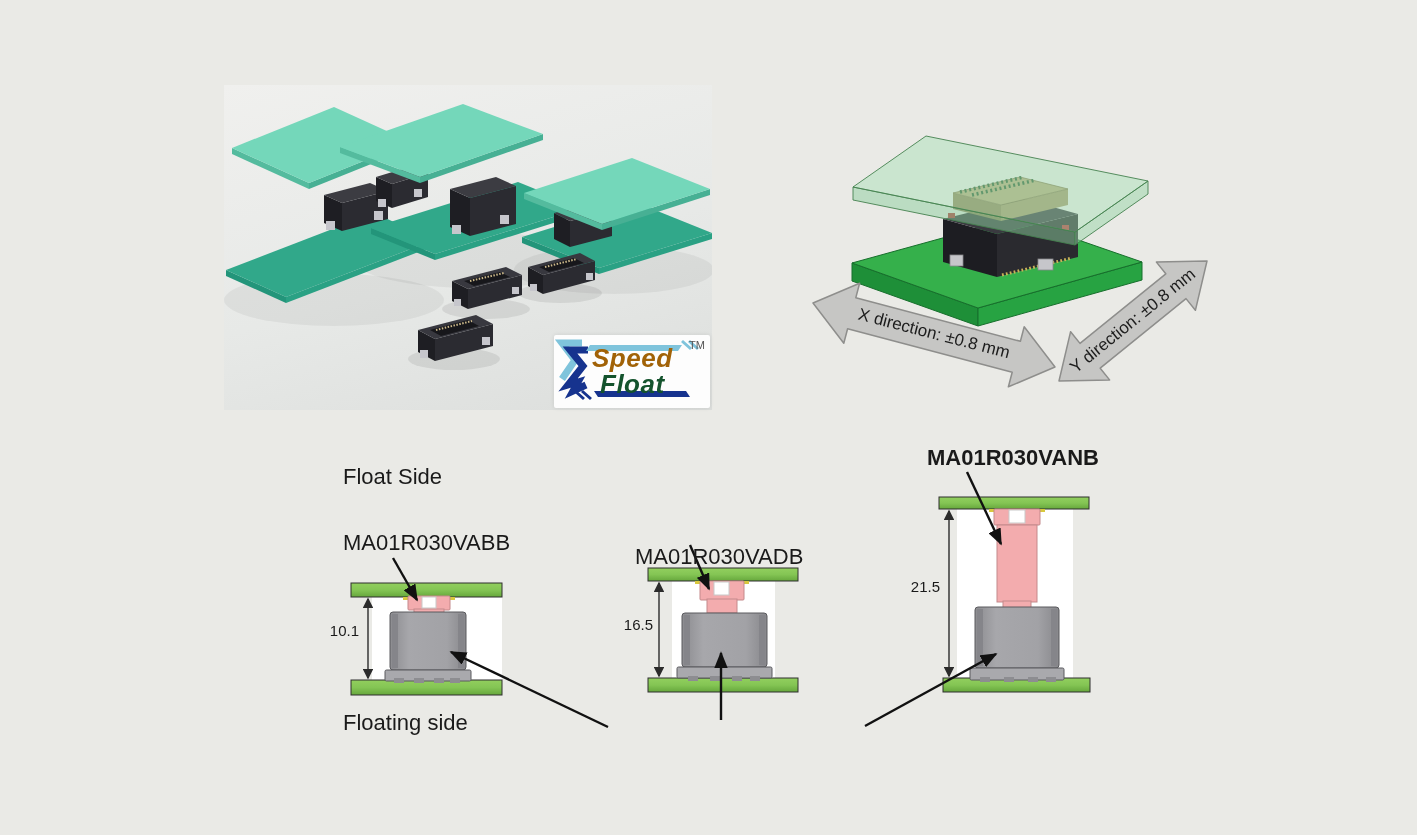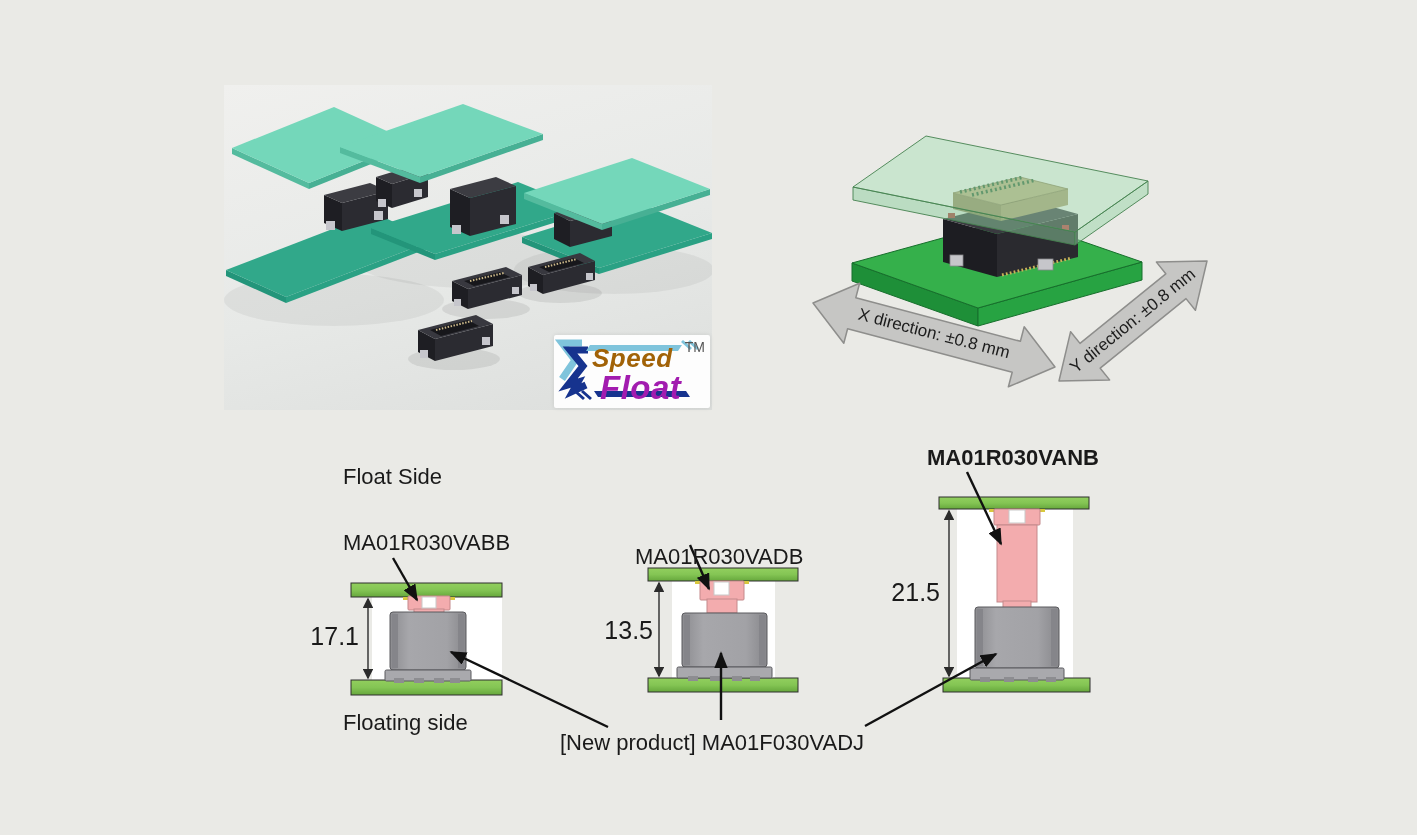--- a/index.html
+++ b/index.html
@@ -1,29 +1,29 @@
 <!DOCTYPE html>
 <html><head>
 <meta charset="utf-8">
 <style>
   html,body{margin:0;padding:0;}
   .page{position:relative;width:1417px;height:835px;background:#eaeae6;overflow:hidden;
         font-family:"Liberation Sans",sans-serif;color:#1a1a1a;}
   .lbl{position:absolute;font-size:22px;line-height:1.15;white-space:nowrap;color:#1a1a1a;}
-  .dim{position:absolute;font-size:25px;line-height:1.1;text-align:right;color:#1a1a1a;}
+  .dim{position:absolute;font-size:15px;line-height:1.1;text-align:right;color:#1a1a1a;}
   
   .photo{position:absolute;left:224px;top:85px;width:488px;height:325px;
          background:linear-gradient(165deg,#f0f0ee 0%,#e7e9e7 55%,#dcdedc 100%);}
   .logo{position:absolute;left:330px;top:250px;width:156px;height:73px;background:#fdfdfd;
         border-radius:2px;box-shadow:0 0 4px rgba(0,0,0,0.10);}
   .logo-speed{position:absolute;left:38px;top:8px;font-size:26px;font-weight:bold;font-style:italic;
         color:#a16207;letter-spacing:0.5px;}
-  .logo-float{position:absolute;left:46px;top:34px;font-size:33px;font-weight:bold;font-style:italic;
-        color:#a21caf;letter-spacing:0.5px;}
-  .logo-tm{position:absolute;right:5px;top:4px;font-size:14px;color:#555;}
+  .logo-float{position:absolute;left:46px;top:34px;font-size:26px;font-weight:bold;font-style:italic;
+        color:#14532d;letter-spacing:0.5px;}
+  .logo-tm{position:absolute;right:5px;top:4px;font-size:11px;color:#555;}
   
   .figure3d{position:absolute;left:810px;top:105px;width:440px;height:310px;}
   .dirlabel{position:absolute;width:240px;text-align:center;font-size:17px;color:#1c1c1c;white-space:nowrap;}
   .xlabel{left:4px;top:219px;transform:rotate(14.5deg);}
   .ylabel{left:203px;top:206px;transform:rotate(-39deg);}
   
   .diag{position:absolute;left:280px;top:440px;}
   svg{display:block;}
 </style>
 </head>
@@ -272,19 +272,18 @@
       <line x1="328" y1="287" x2="171" y2="212" marker-end="url(#mArr)"></line>
       <line x1="441" y1="280" x2="441" y2="213" marker-end="url(#mArr)"></line>
       <line x1="585" y1="286" x2="716" y2="214" marker-end="url(#mArr)"></line>
     </g>
   </svg>
 
   <div class="lbl" style="left:343px;top:464px;">Float Side</div>
   <div class="lbl" style="left:343px;top:530px;text-align:center;">MA01R030VABB</div>
   <div class="lbl" style="left:635px;top:544px;">MA01R030VADB</div>
   <div class="lbl" style="left:927px;top:445px;font-weight:bold;">MA01R030VANB</div>
-  <div class="dim" style="left:293px;top:623px;width:66px;">17.1</div>
-  <div class="dim" style="left:589px;top:617px;width:64px;">13.5</div>
+  <div class="dim" style="left:293px;top:623px;width:66px;">10.1</div>
+  <div class="dim" style="left:589px;top:617px;width:64px;">16.5</div>
   <div class="dim" style="left:876px;top:579px;width:64px;">21.5</div>
   <div class="lbl" style="left:343px;top:710px;">Floating side</div>
-  <div class="lbl" style="left:560px;top:730px;">[New product] MA01F030VADJ</div>
 
 </div>
 
 </body></html>

